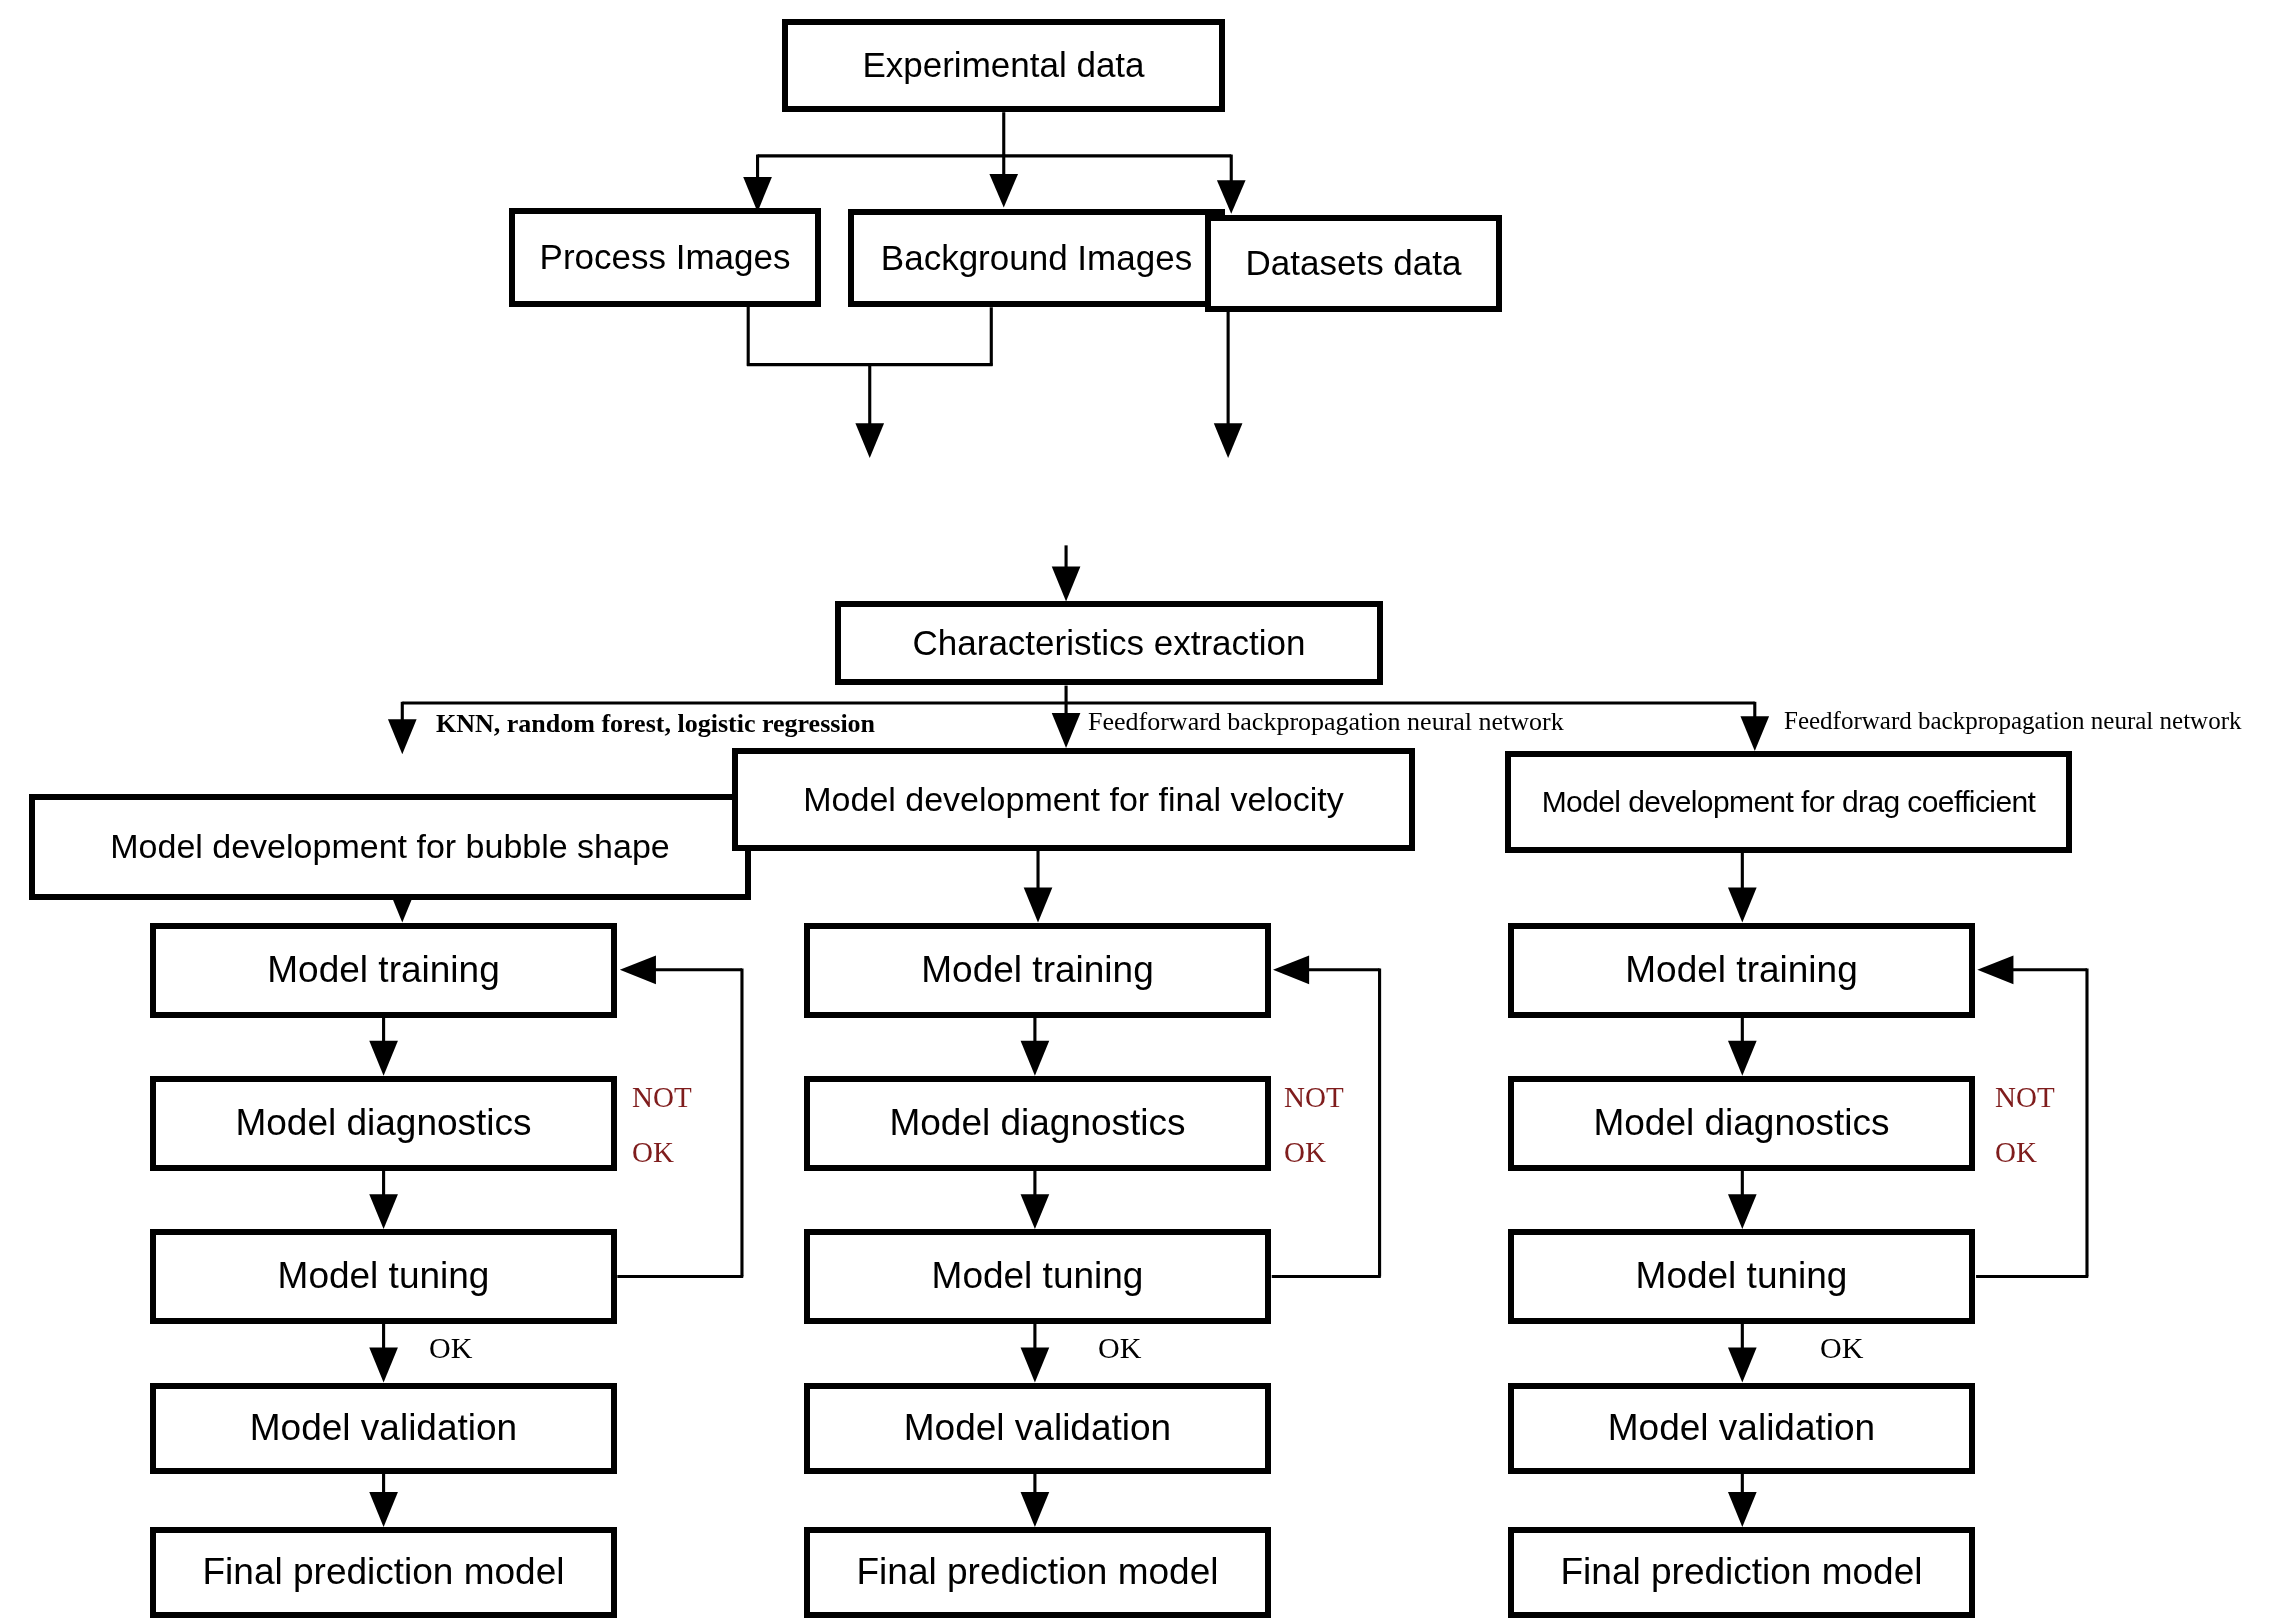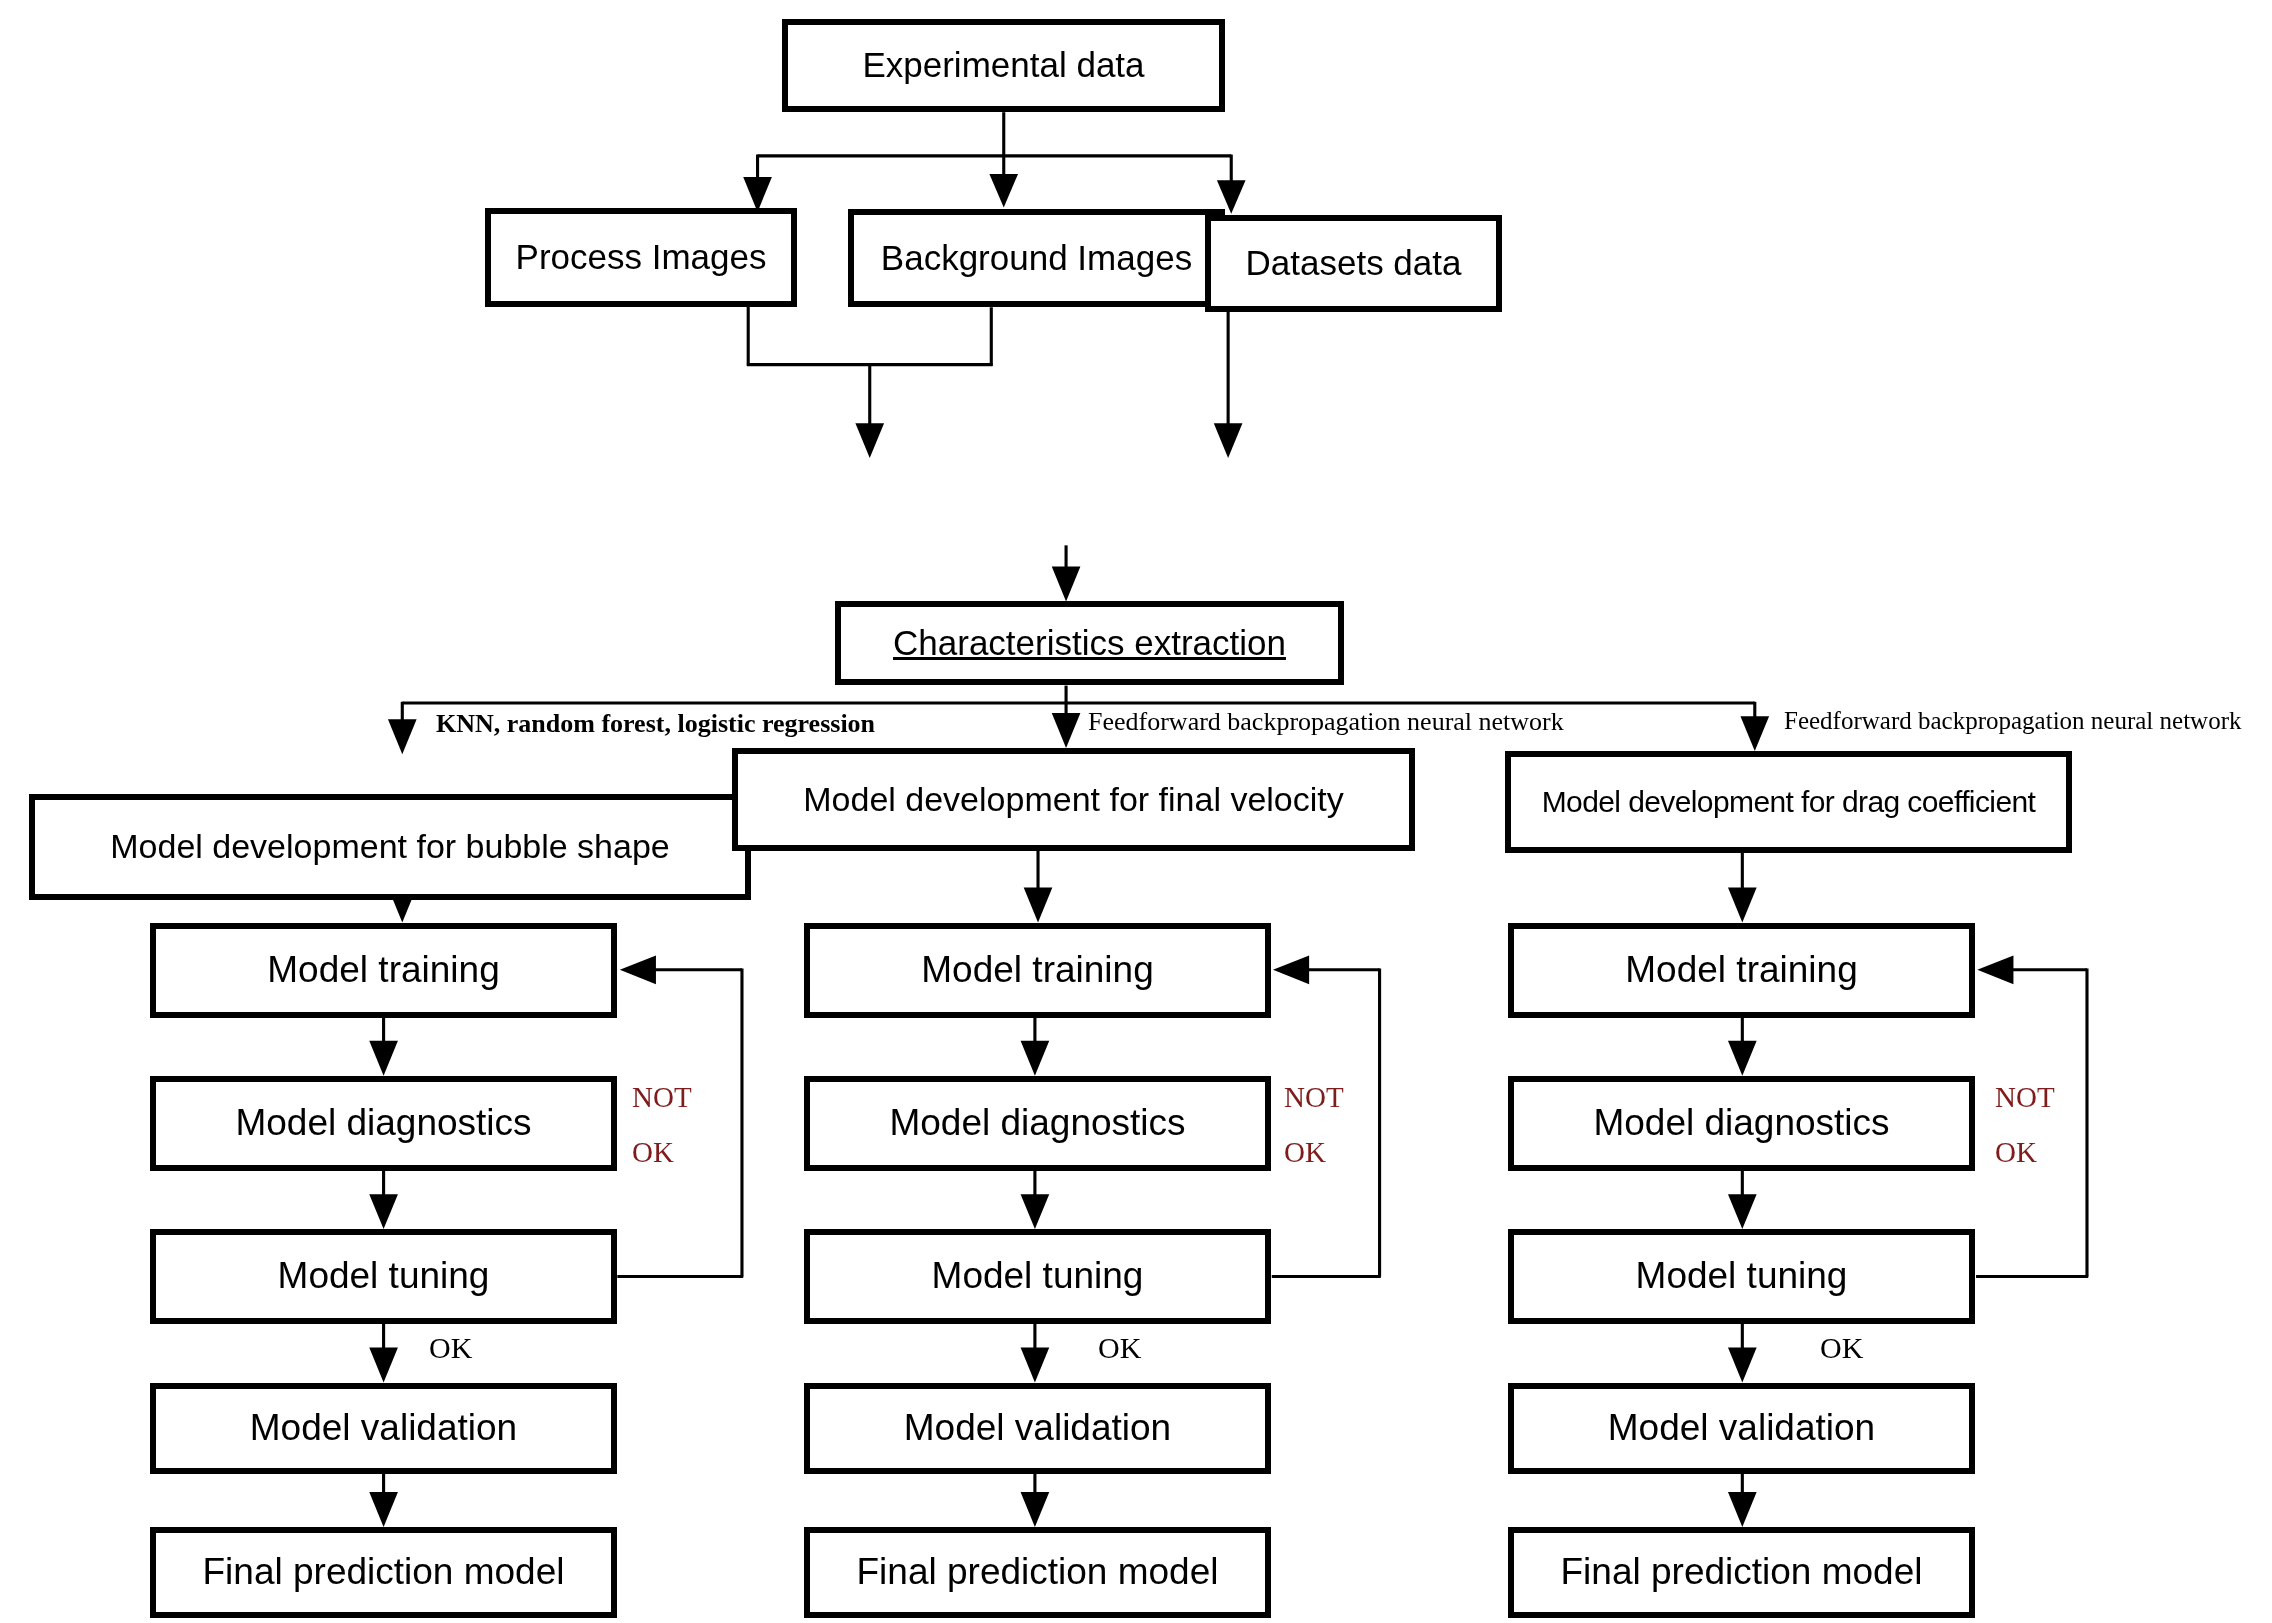--- a/index.html
+++ b/index.html
@@ -161,34 +161,34 @@
       <polygon points="3230,1533 3230,1579 3172,1556"></polygon>
       <line x1="3348" y1="1554" x2="3348" y2="2048"></line>
       <line x1="3170" y1="2048" x2="3350" y2="2048"></line>
     </g>
   </svg>
 
   <div class="box topsize" style="left:782px; top:18.7px; width:443px; height:93px;">
     <span>Experimental data</span>
   </div>
 
-  <div class="box topsize" style="left:485px; top:208px; width:312px; height:99px;">
+  <div class="box topsize" style="left:509px; top:208px; width:312px; height:99px;">
     <span>Process Images</span>
   </div>
 
   <div class="box topsize" style="left:848px; top:209px; width:377px; height:98px;">
     <span>Background Images</span>
   </div>
 
   <div class="box topsize" style="left:1205px; top:215px; width:297px; height:97px;">
     <span>Datasets data</span>
   </div>
 
 
-  <div class="box topsize" style="left:835px; top:601px; width:509px; height:84px;text-decoration:underline;">
+  <div class="box topsize" style="left:835px; top:601px; width:548px; height:84px;">
     <span>Characteristics extraction</span>
   </div>
 
   <div class="slabel" style="left:436px; top:709px;font-weight:bold;">KNN, random forest, logistic regression</div>
   <div class="slabel" style="left:1088px; top:707px;">Feedforward backpropagation neural network</div>
   <div class="slabel" style="left:1784px; top:707px; font-size:25px;">Feedforward backpropagation neural network</div>
 
   <div class="box dev" style="left:29px; top:794px; width:722px; height:106px;">
     <span>Model development for bubble shape</span>
   </div>

